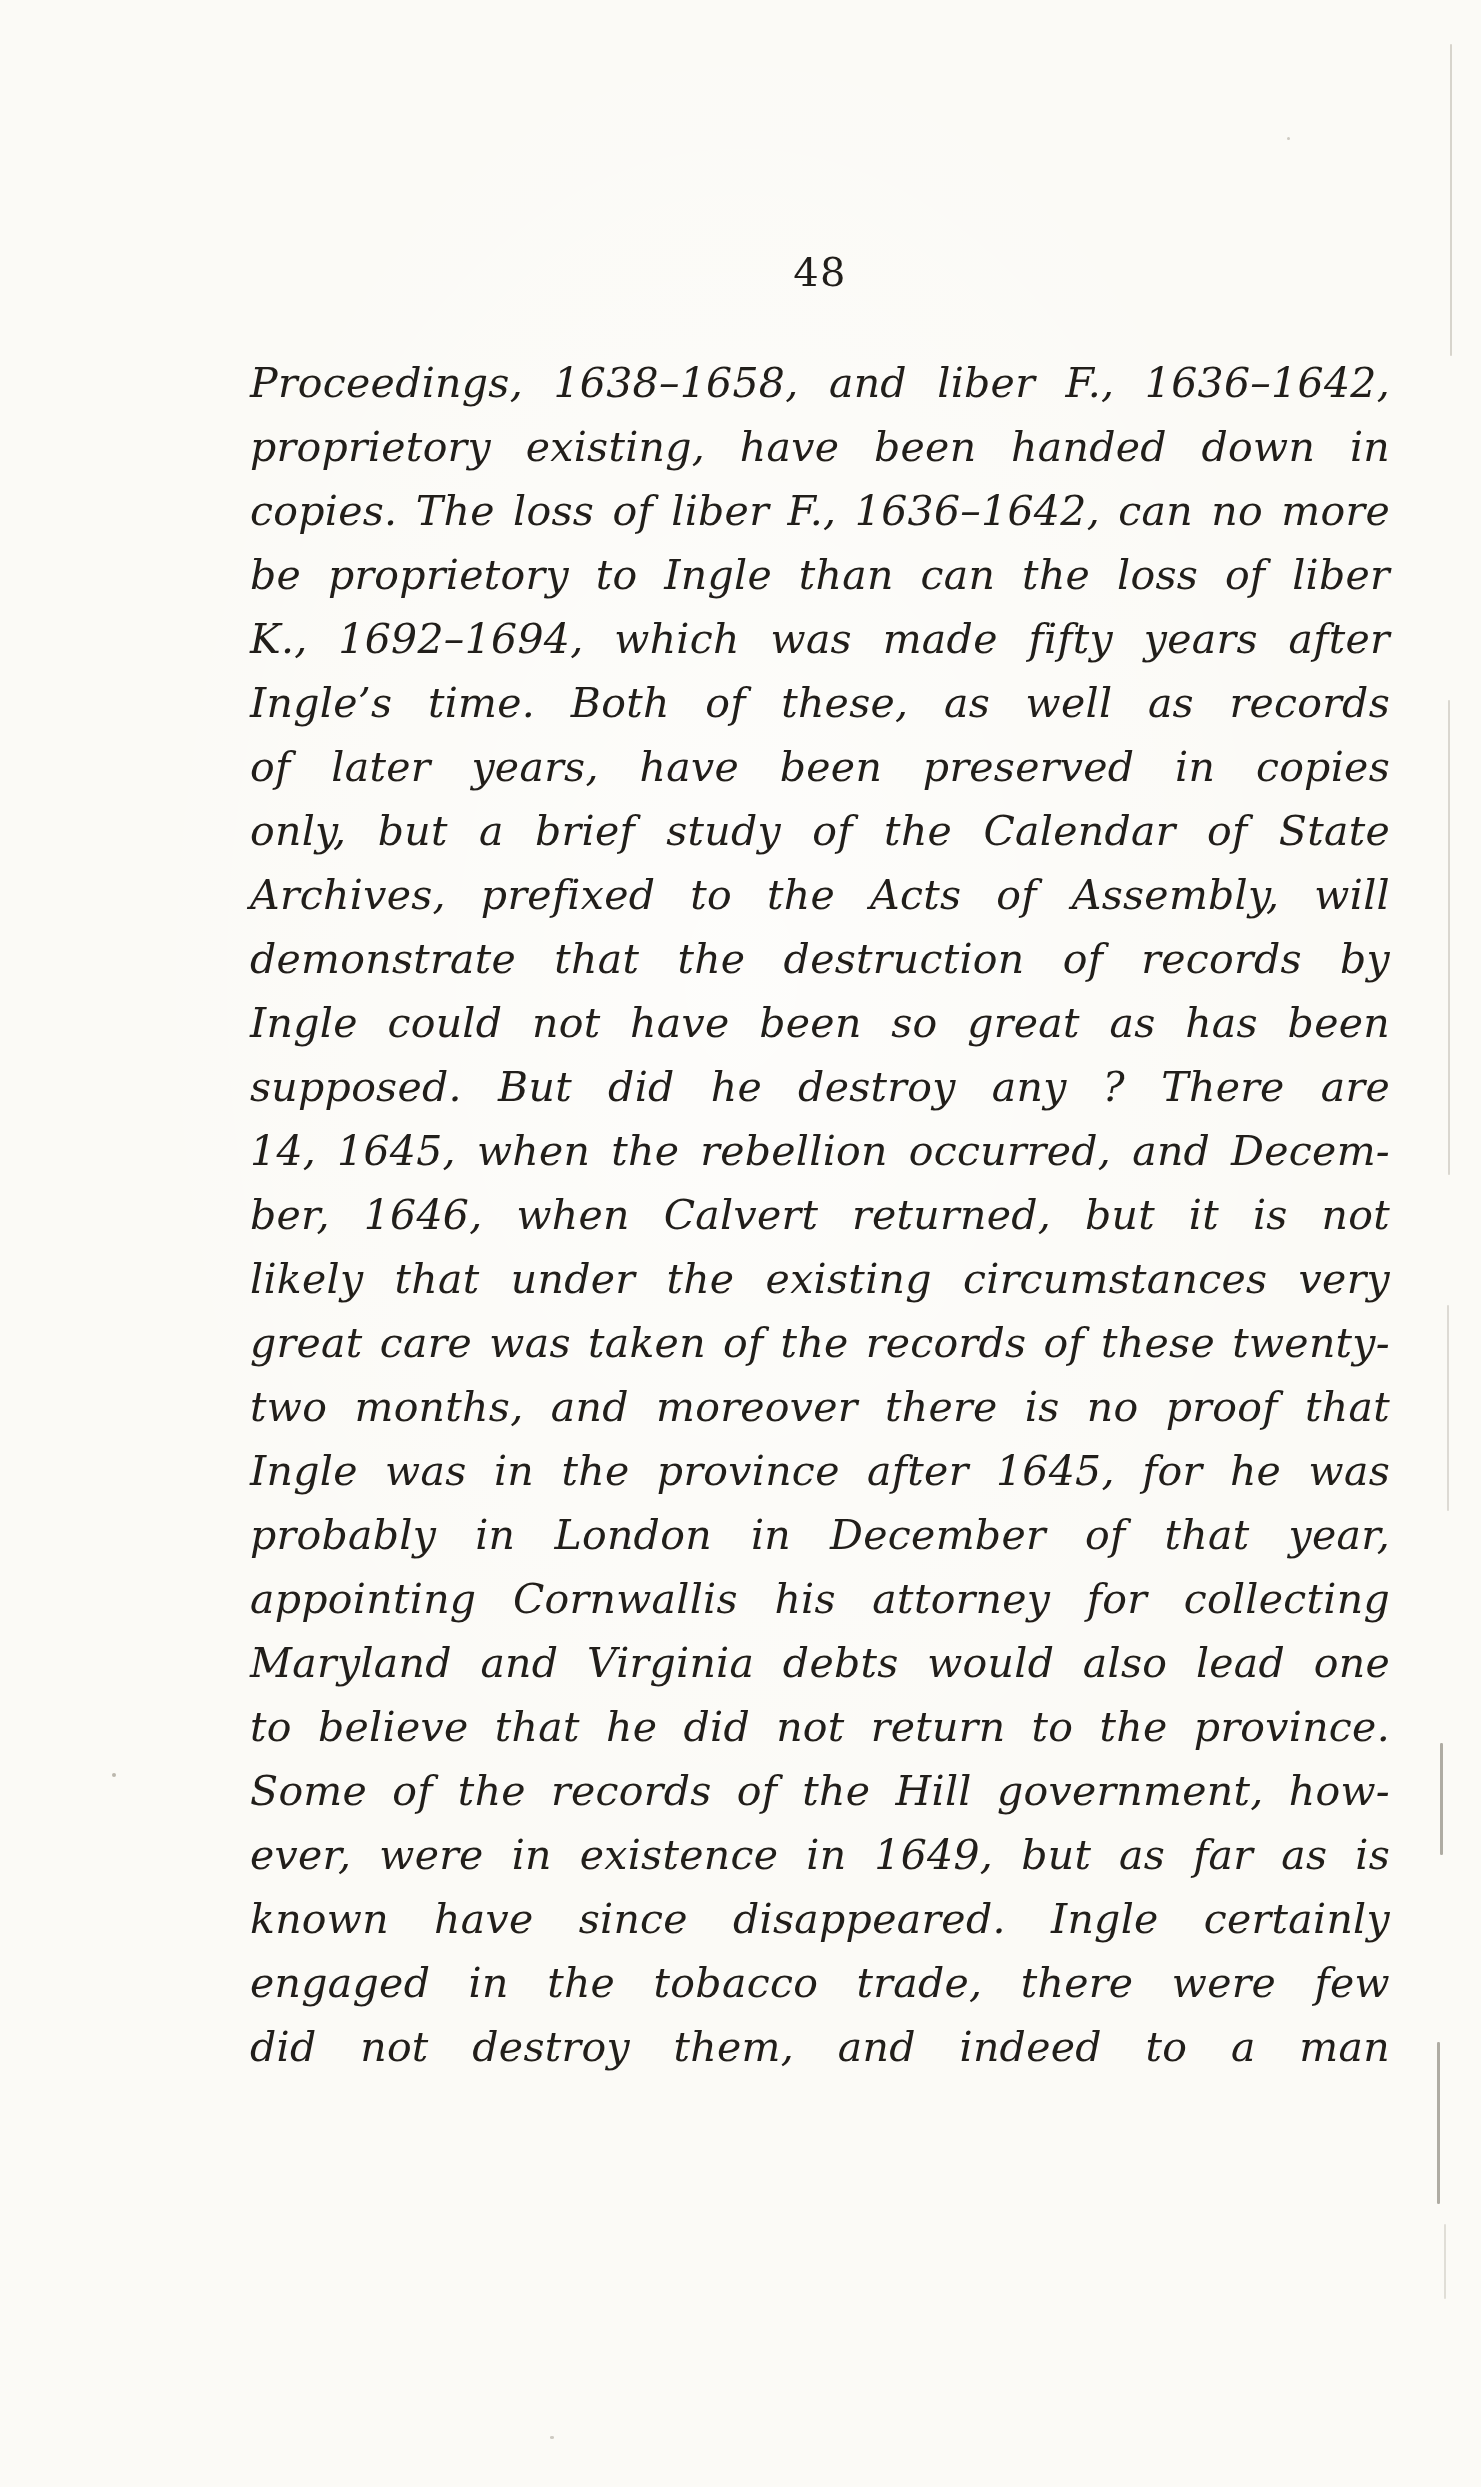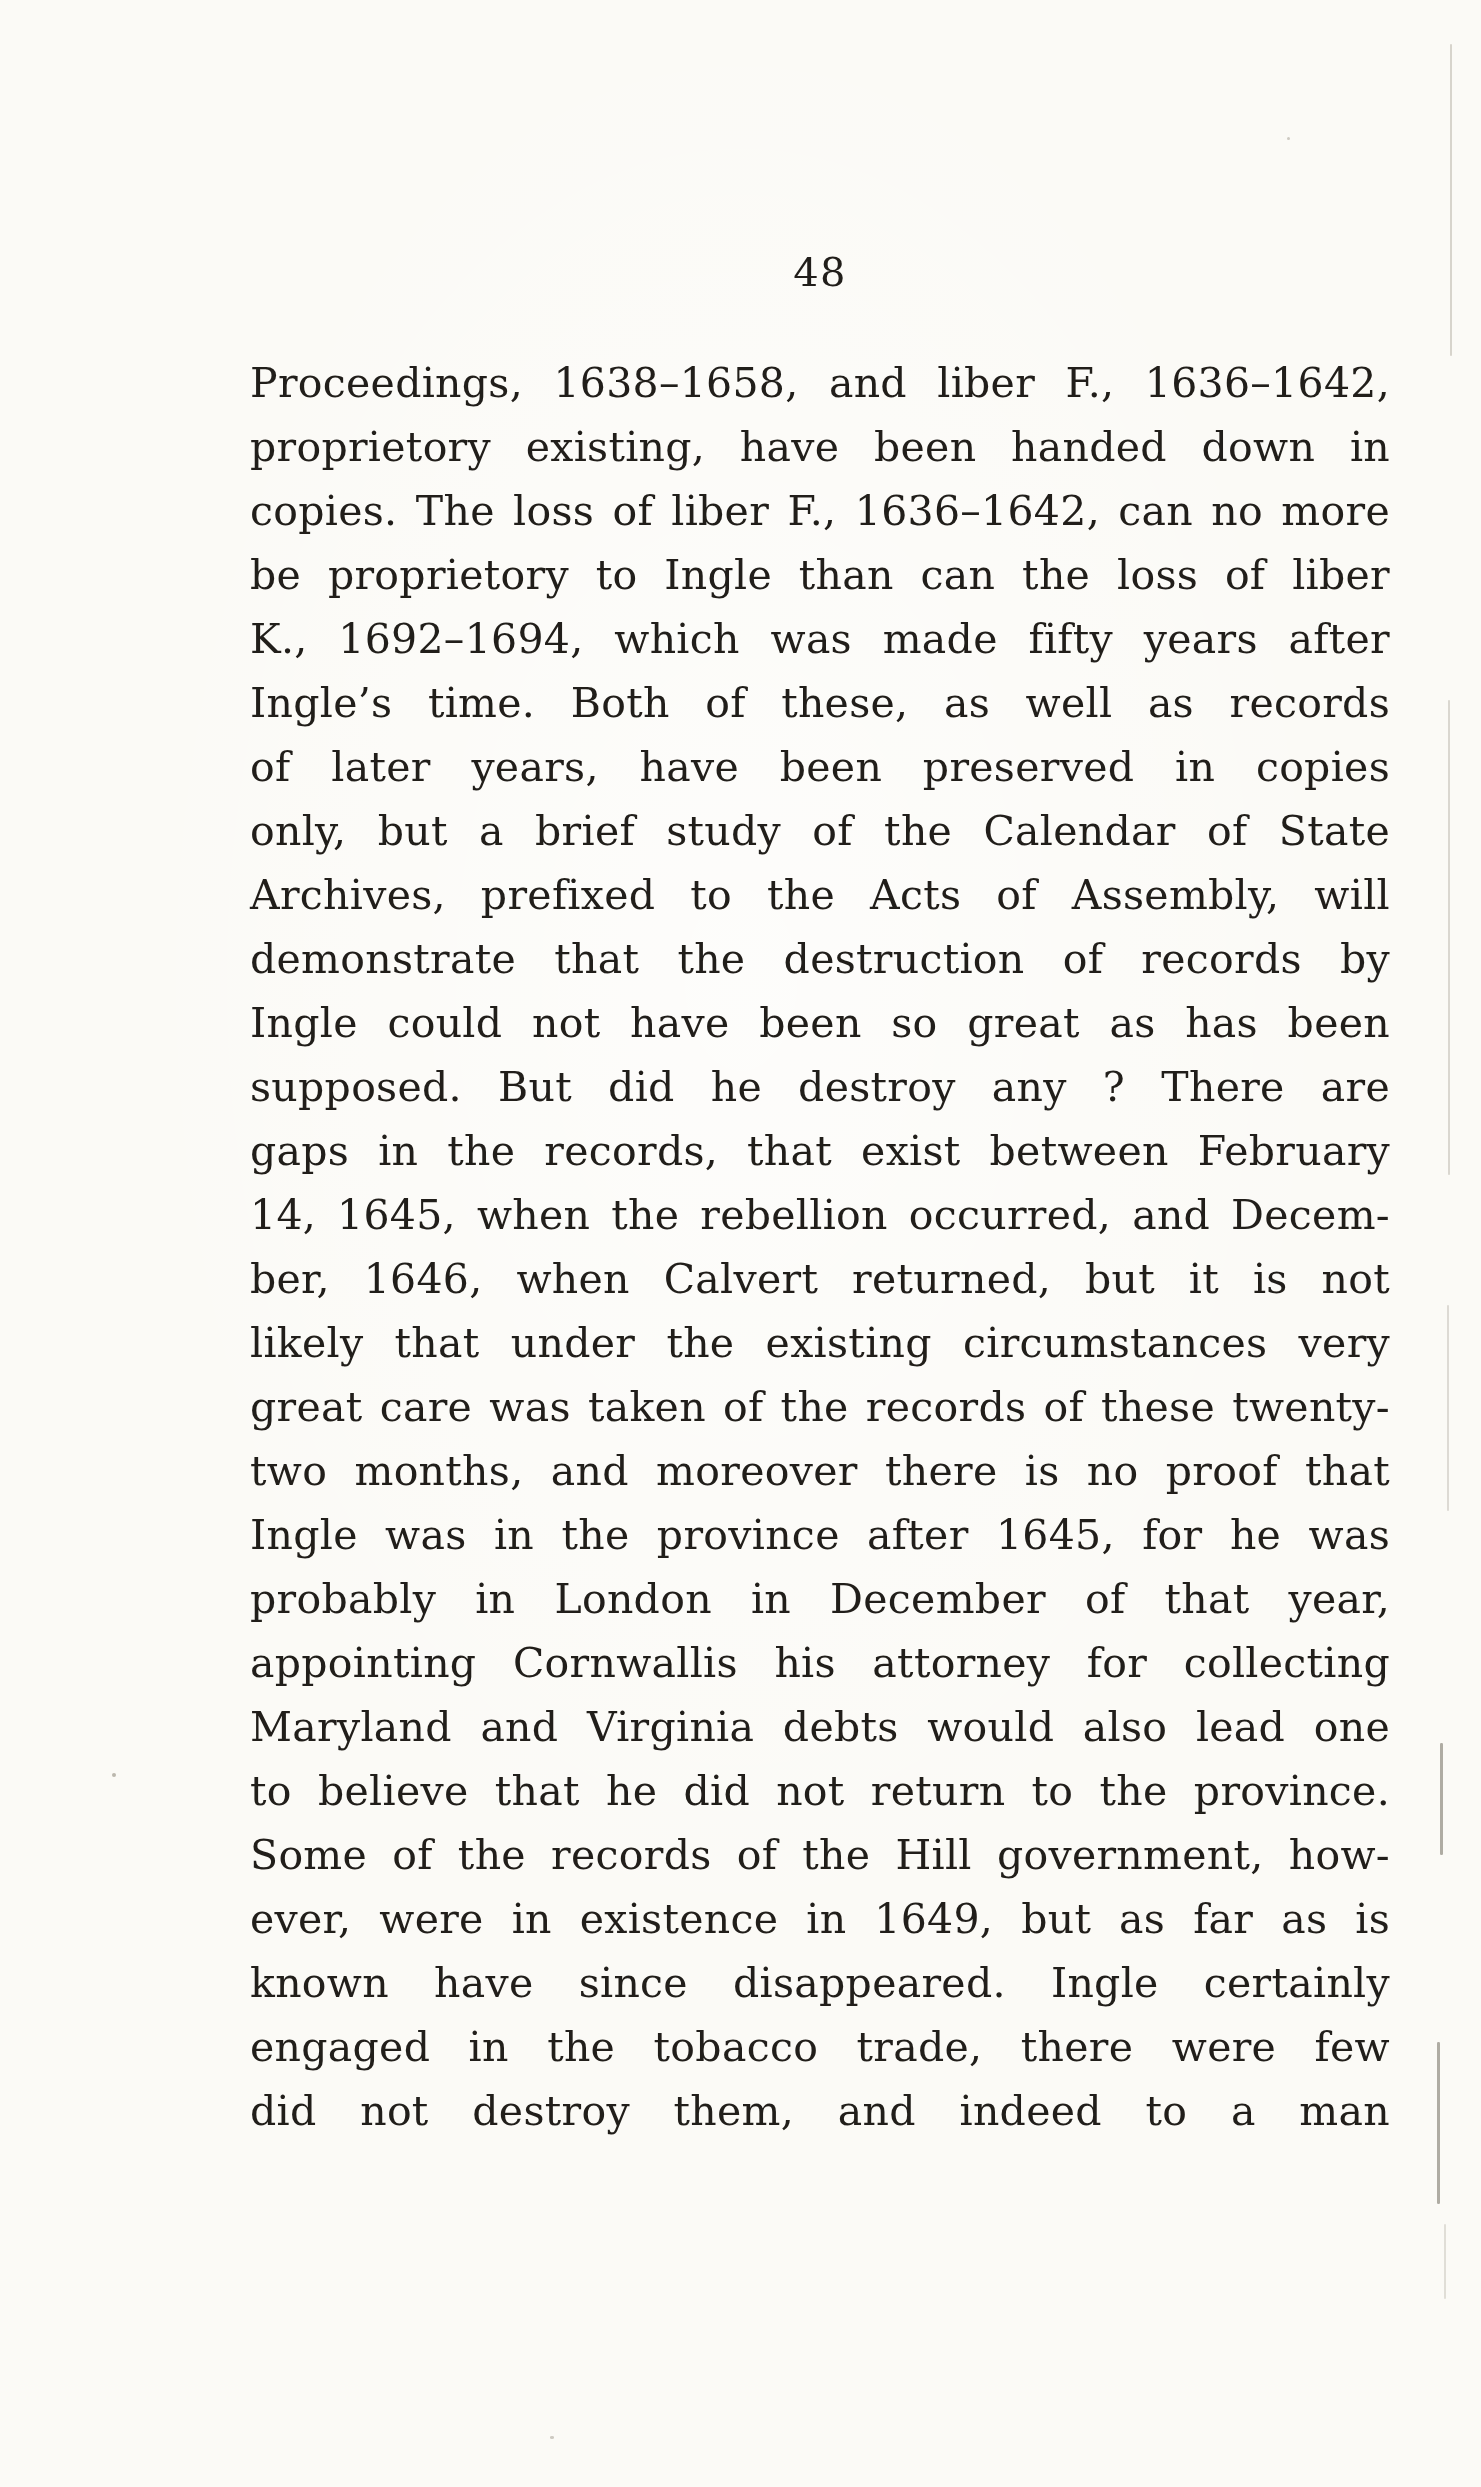--- a/index.html
+++ b/index.html
@@ -43,20 +43,21 @@
   .line {
     font-size: 41px;
     line-height: 64px;
     white-space: normal;
     text-align: justify;
     text-align-last: justify;
     -moz-text-align-last: justify;
     color: var(--ink);
     letter-spacing: 0.3px;
     word-spacing: 1.2px;
+    font-style: italic;
   }
   
   .scan-mark {
     position: absolute;
     width: 1.9px;
     background: var(--artifact);
     opacity: 0.8;
     border-radius: 1.2px;
   }
   .scan-mark.m1 { left: 1450px; top: 44px;   height: 312px; opacity: .55; }
@@ -88,21 +89,20 @@
       <div class="line">copies. The loss of liber F., 1636–1642, can no more</div>
       <div class="line">be proprietory to Ingle than can the loss of liber</div>
       <div class="line">K., 1692–1694, which was made fifty years after</div>
       <div class="line">Ingle’s time. Both of these, as well as records</div>
       <div class="line">of later years, have been preserved in copies</div>
       <div class="line">only, but a brief study of the Calendar of State</div>
       <div class="line">Archives, prefixed to the Acts of Assembly, will</div>
       <div class="line">demonstrate that the destruction of records by</div>
       <div class="line">Ingle could not have been so great as has been</div>
       <div class="line">supposed. But did he destroy any ? There are</div>
-      <div class="line">gaps in the records, that exist between February</div>
       <div class="line">14, 1645, when the rebellion occurred, and Decem-</div>
       <div class="line">ber, 1646, when Calvert returned, but it is not</div>
       <div class="line">likely that under the existing circumstances very</div>
       <div class="line">great care was taken of the records of these twenty-</div>
       <div class="line">two months, and moreover there is no proof that</div>
       <div class="line">Ingle was in the province after 1645, for he was</div>
       <div class="line">probably in London in December of that year,</div>
       <div class="line">appointing Cornwallis his attorney for collecting</div>
       <div class="line">Maryland and Virginia debts would also lead one</div>
       <div class="line">to believe that he did not return to the province.</div>

